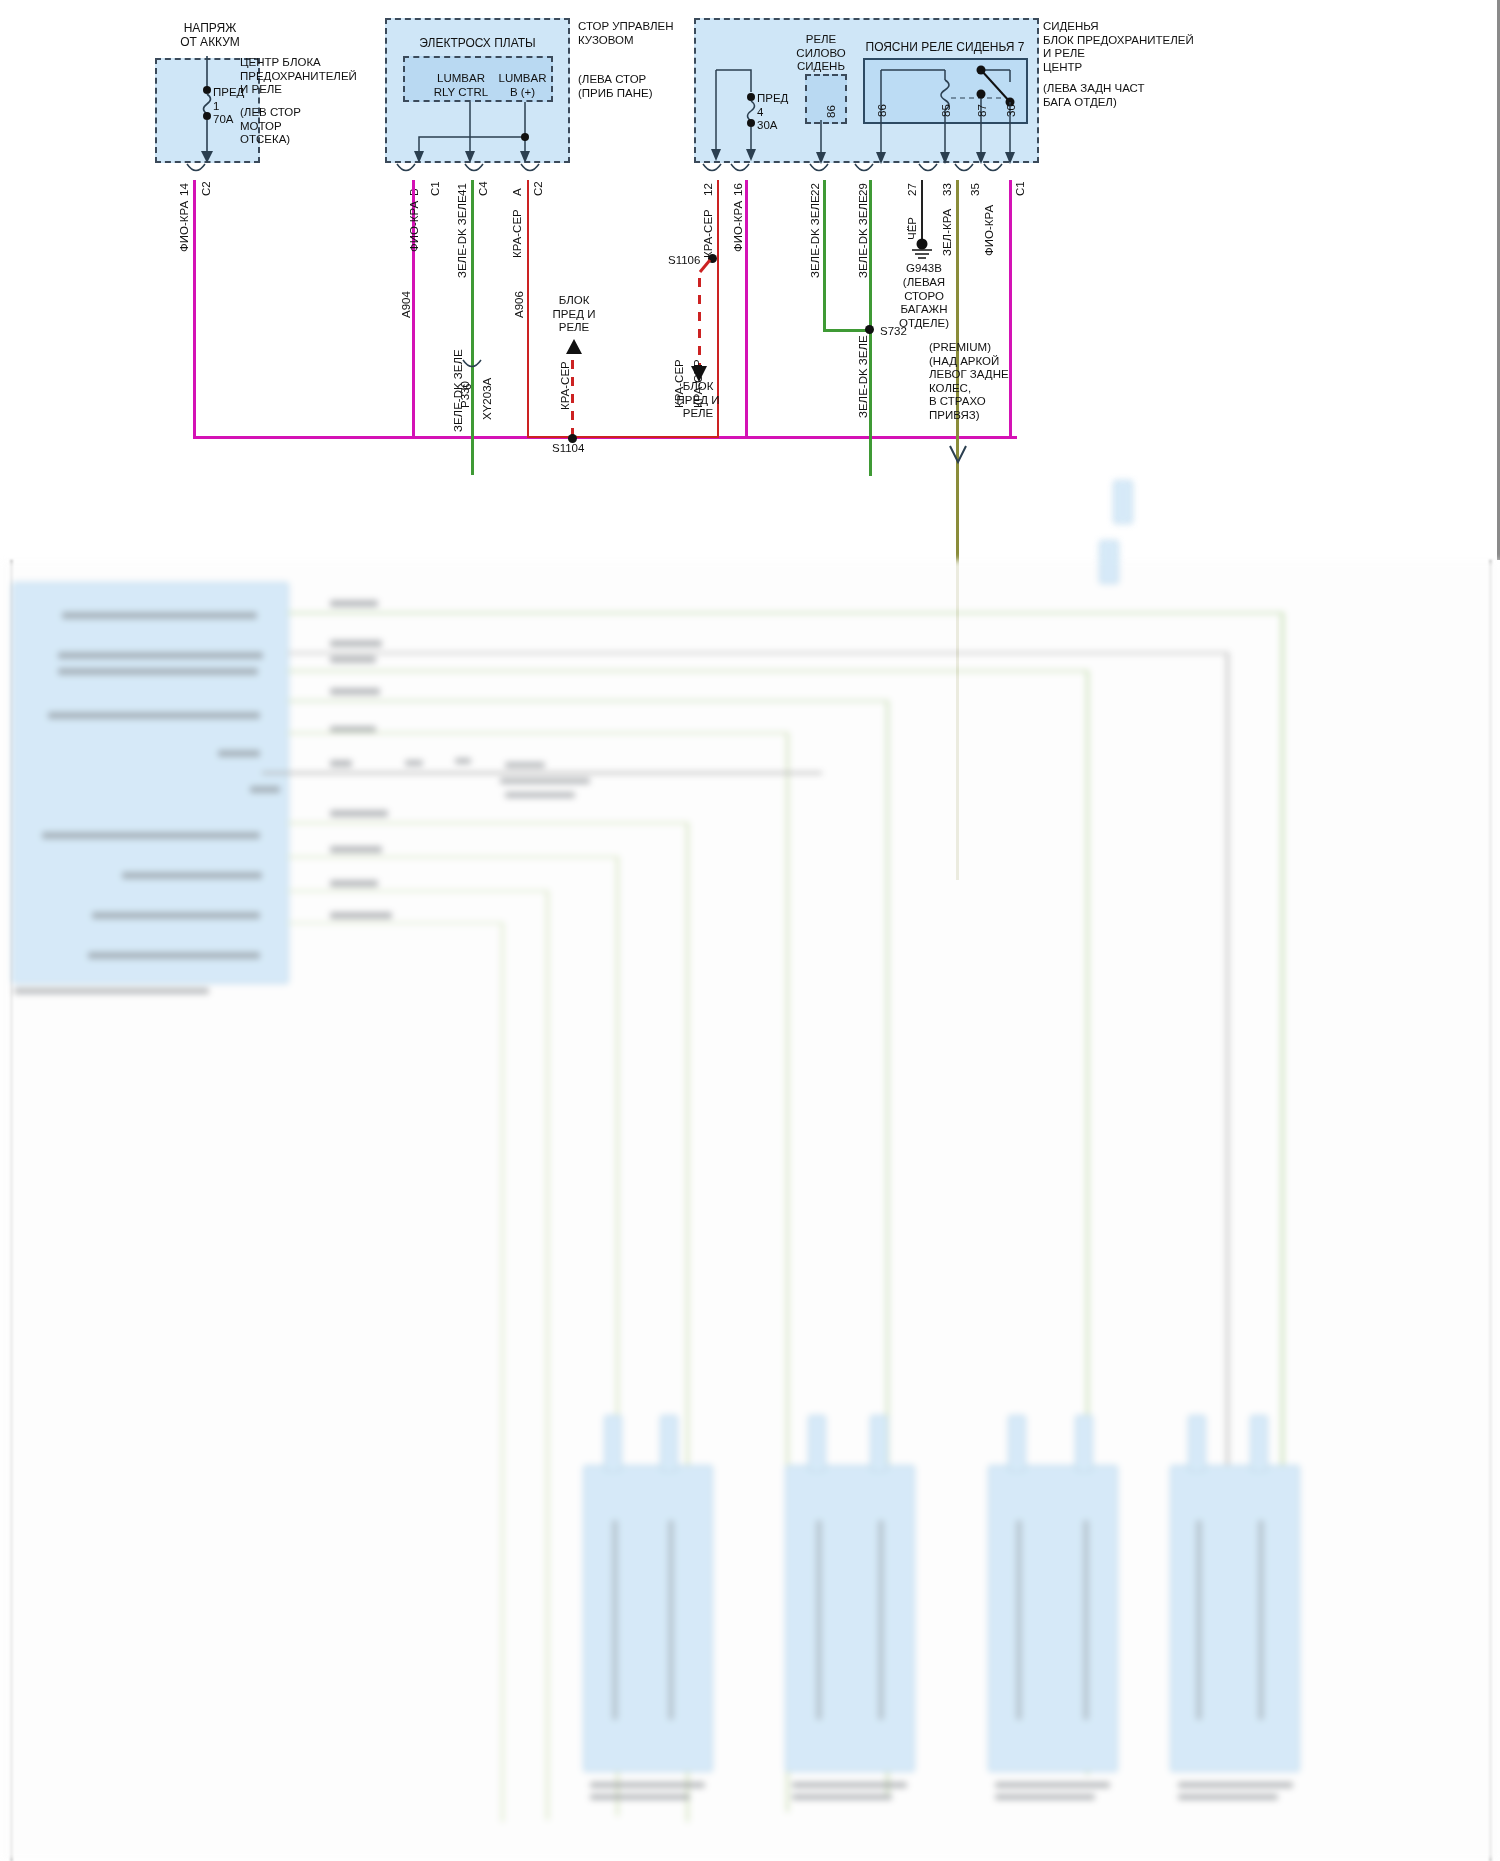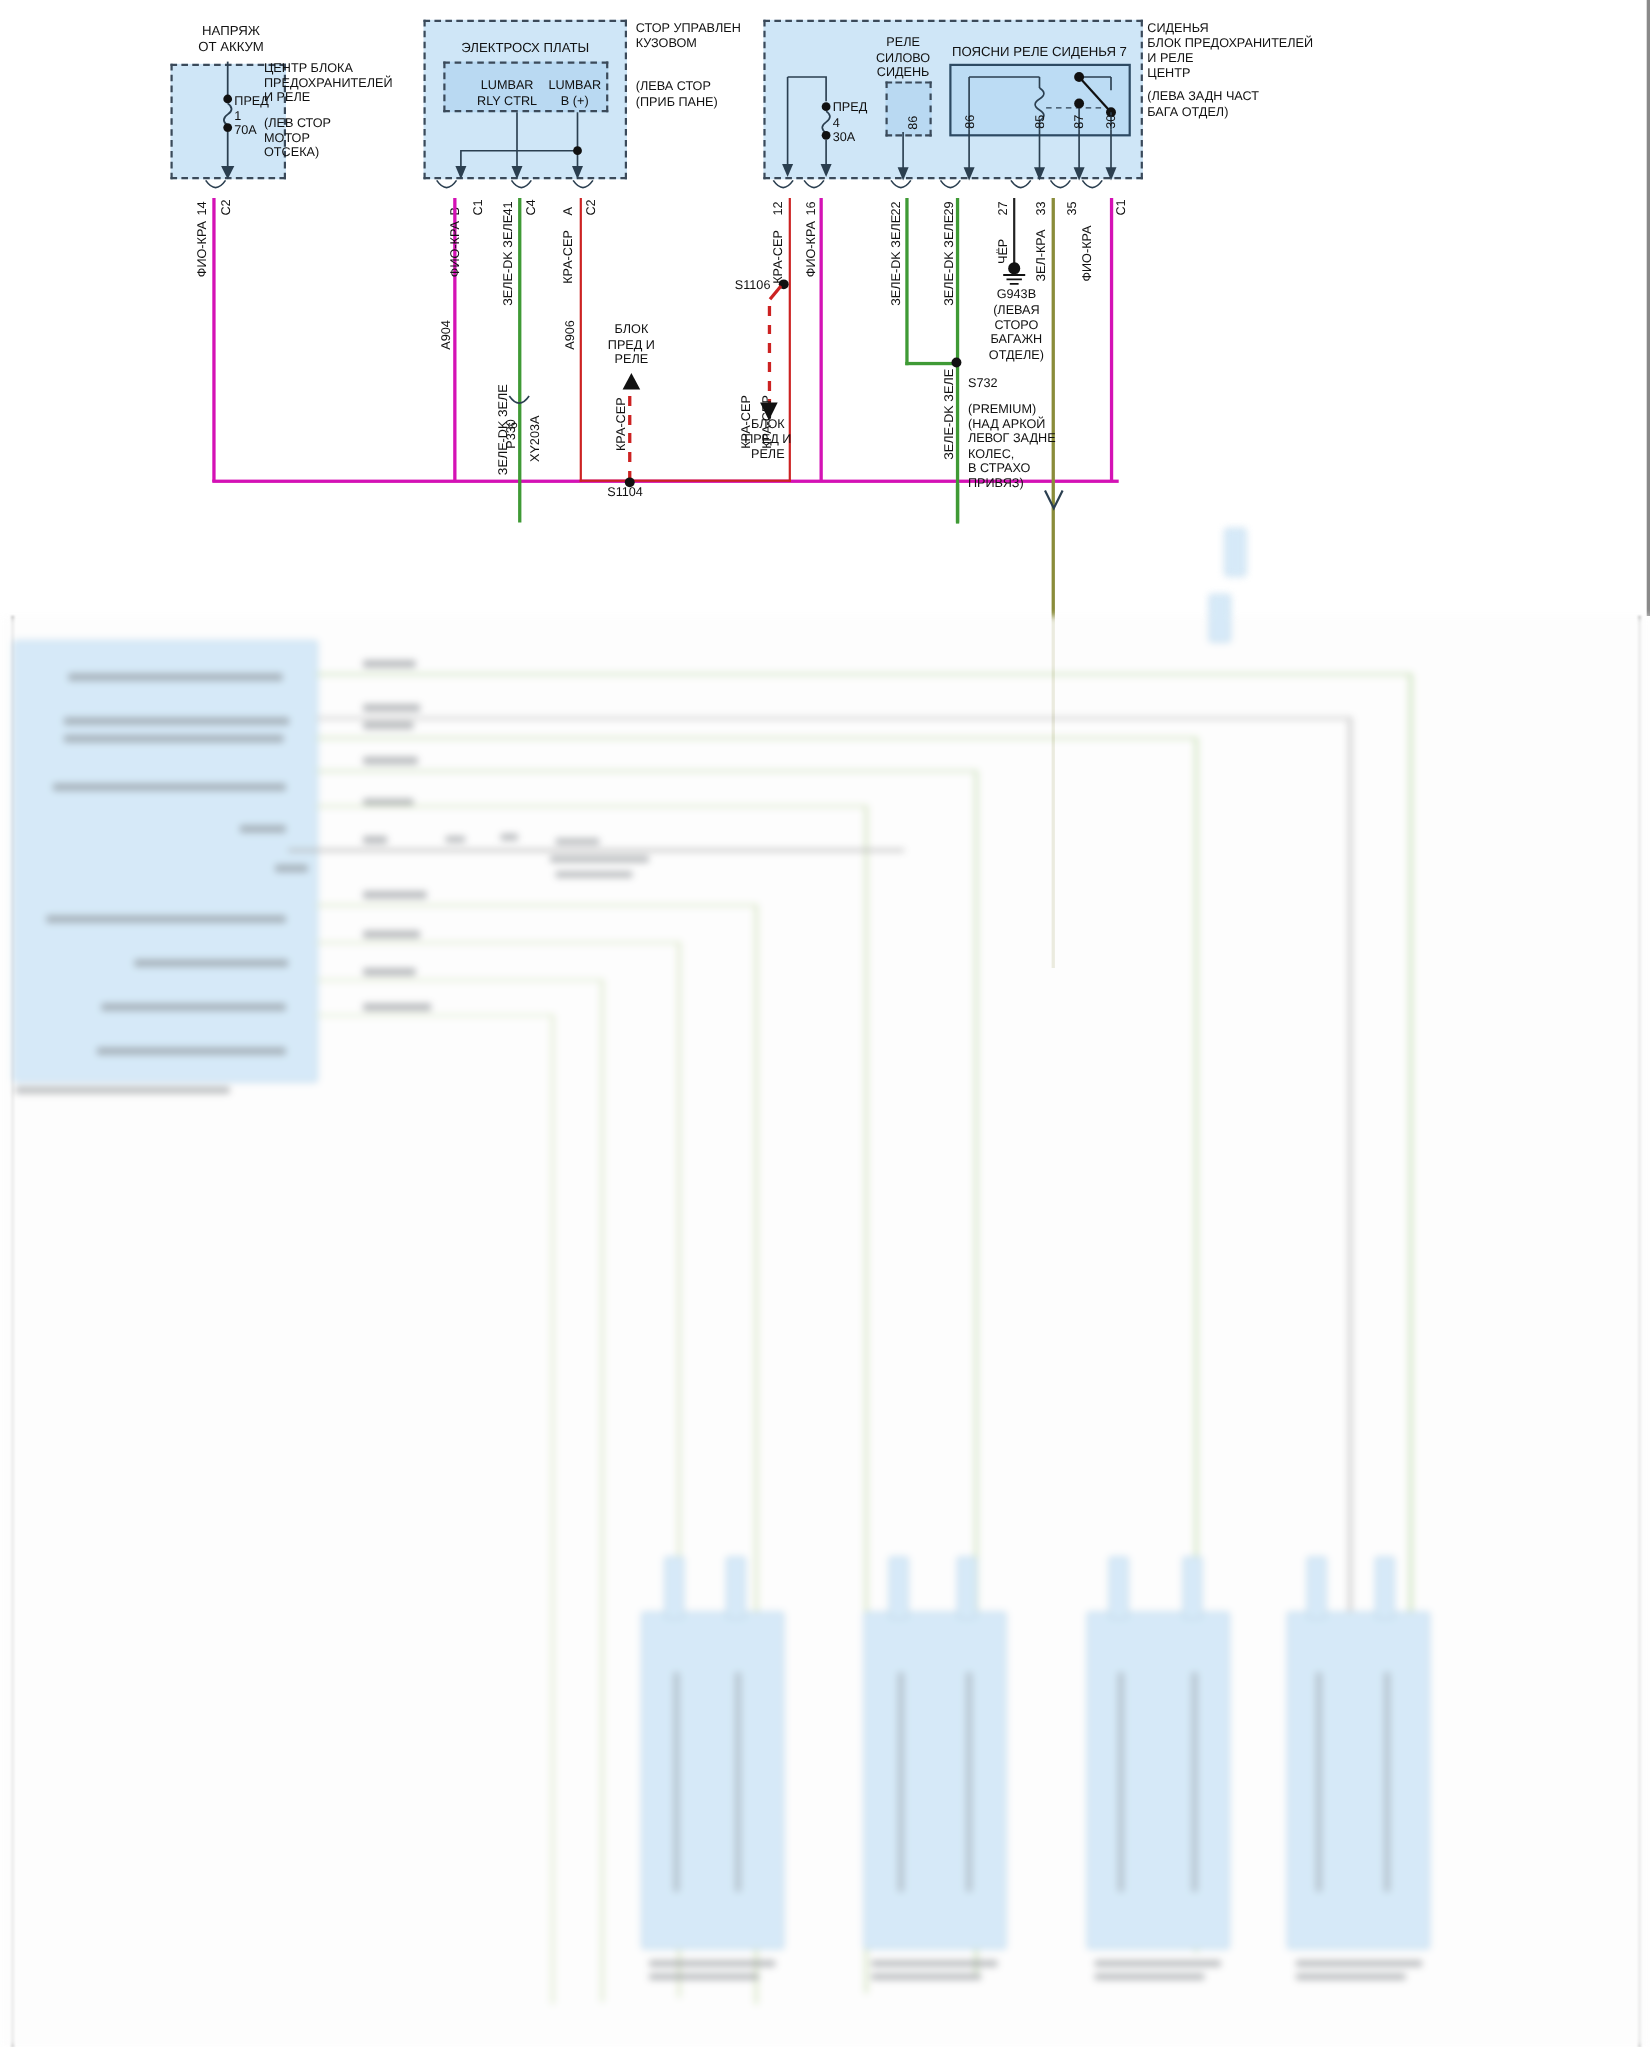--- a/index.html
+++ b/index.html
@@ -275,22 +275,22 @@
       <circle cx="17" cy="6" r="5.5" fill="#111"></circle>
       <path d="M7,12 L27,12 M10,16 L24,16 M13,20 L21,20" stroke="#111" stroke-width="1.6"></path>
     </svg>
     <div class="lbl c" style="left:888px;top:262px;width:72px;">G943B</div>
     <div class="lbl c" style="left:888px;top:276px;width:72px;">(ЛЕВАЯ
 СТОРО
 БАГАЖН
 ОТДЕЛЕ)</div>
 
     <div class="dot" style="left:865px;top:325px;"></div>
-    <div class="lbl" style="left:880px;top:325px;margin-top:18px;">S732</div>
-    <div class="lbl" style="left:880px;top:341px;width:105px;margin-top:25px;">(PREMIUM)
+    <div class="lbl" style="left:880px;top:325px;">S732</div>
+    <div class="lbl" style="left:929px;top:341px;width:105px;">(PREMIUM)
 (НАД АРКОЙ
 ЛЕВОГ ЗАДНЕ
 КОЛЕС,
 В СТРАХО
 ПРИВЯЗ)</div>
     <div class="vlbl" style="left:857px;top:418px;">ЗЕЛЕ-DK ЗЕЛЕ</div>
 
     <div class="wire w-grn" style="left:869px;top:440px;width:2.6px;height:36px;"></div>
 
     <svg style="left:944px;top:440px;width:30px;height:30px">

